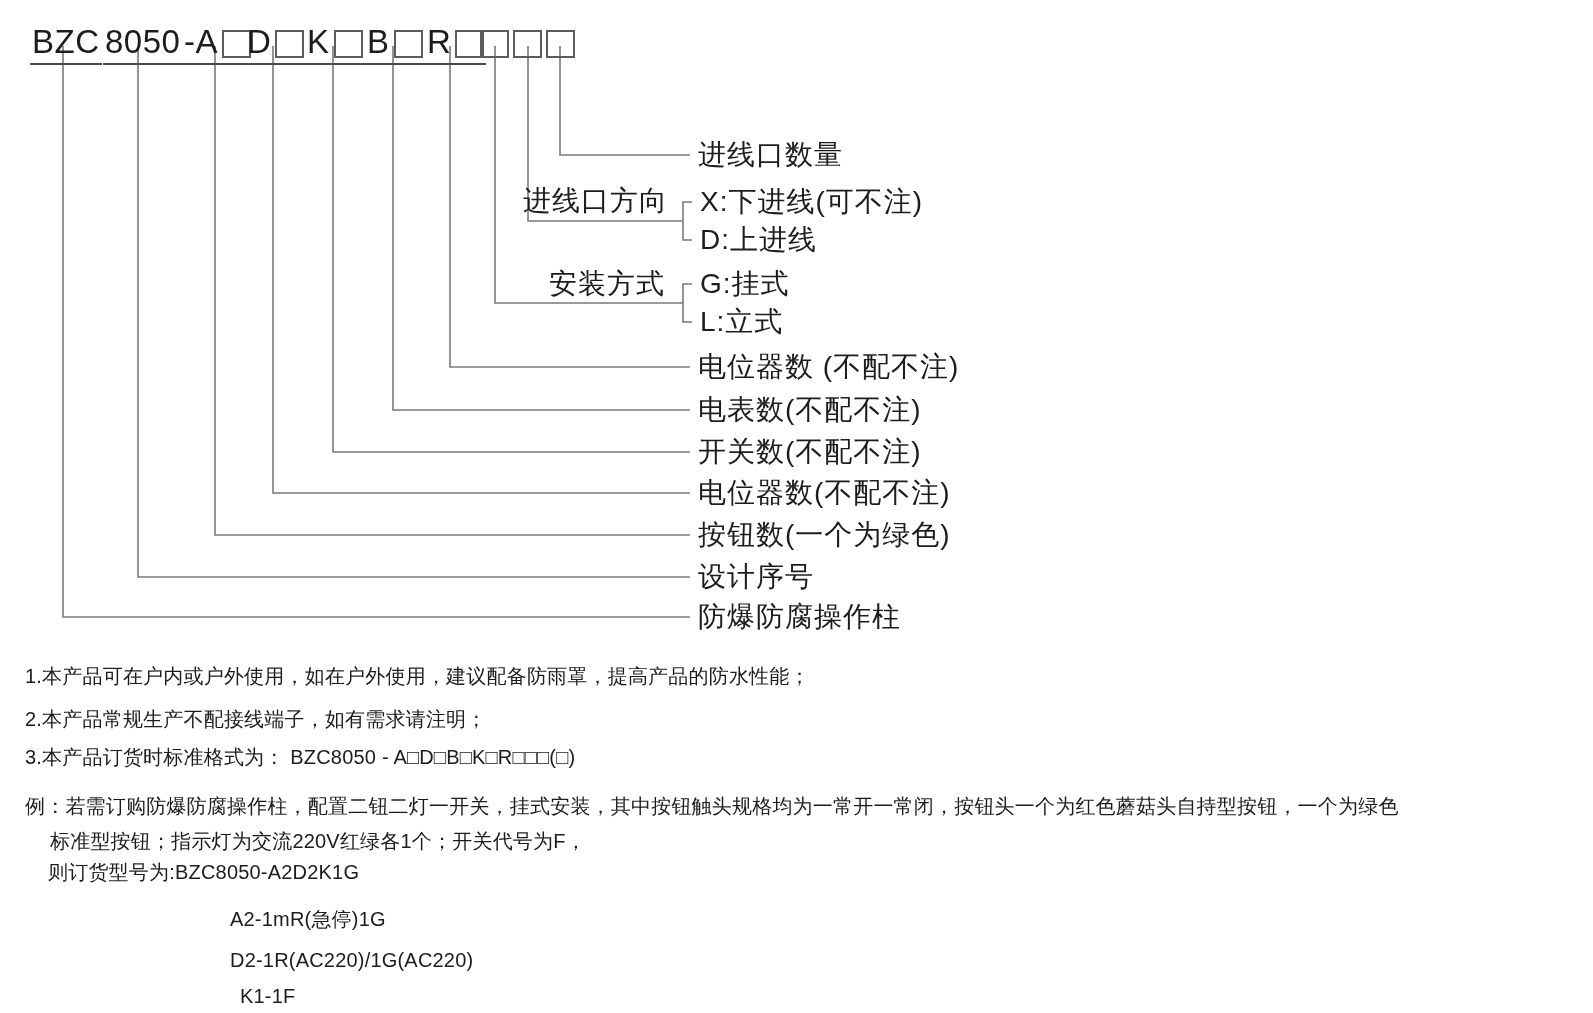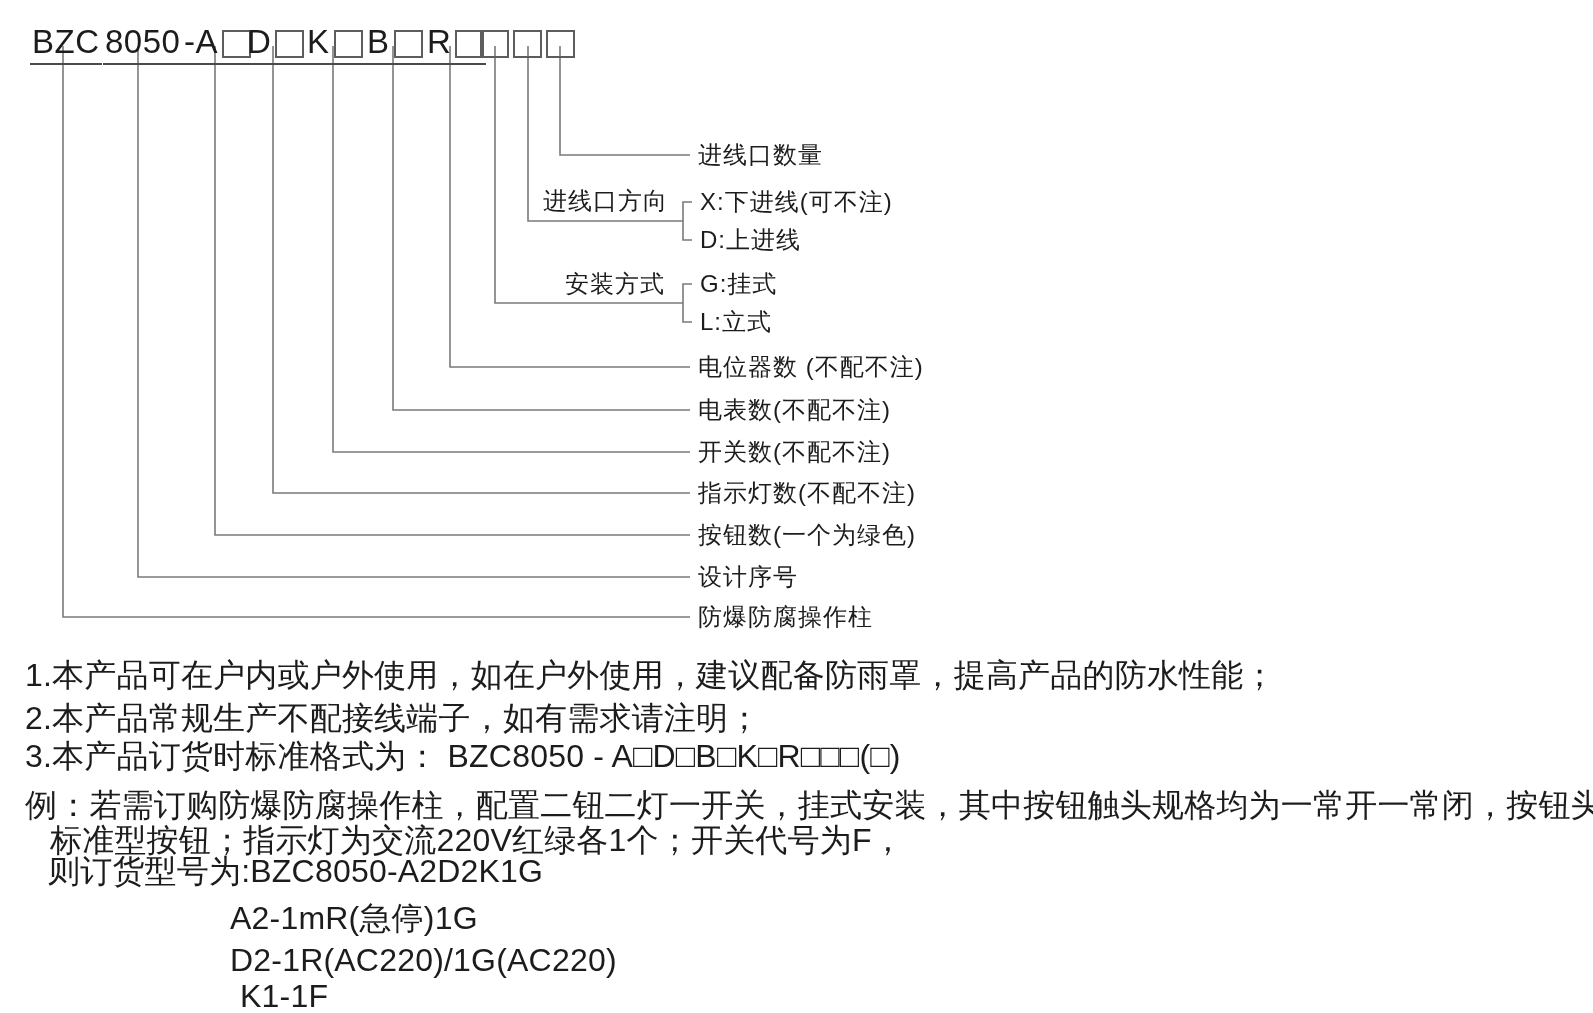--- a/index.html
+++ b/index.html
@@ -16,25 +16,25 @@
     position:absolute;top:22px;font-size:33px;line-height:40px;letter-spacing:.5px;
     white-space:nowrap;color:var(--text);
   }
   .code-seg.ul{border-bottom:2px solid var(--ul);padding:0 2px 1px 2px;}
   .cbox{
     display:inline-block;width:25px;height:24px;border:2px solid var(--boxb);
     margin-left:4px;vertical-align:-5px;background:transparent;
   }
   .cbox.nb{margin-left:0;}
   .dg-label{
-    position:absolute;font-size:24px;letter-spacing:1px;white-space:nowrap;
+    position:absolute;font-size:28px;letter-spacing:1px;white-space:nowrap;
     transform:translateY(-50%);color:var(--text);
   }
   .body-line{
-    position:absolute;font-size:32px;letter-spacing:.2px;white-space:nowrap;
+    position:absolute;font-size:20px;letter-spacing:.2px;white-space:nowrap;
     transform:translateY(-50%);color:var(--text);
   }
 </style>
 </head>
 <body>
 
 <div id="page">
   <div id="svg-layer"><svg width="1593" height="1013" viewBox="0 0 1593 1013" fill="none" stroke="#7a7a7a" stroke-width="1.6">
         <path d="M560 46 V155 H690"></path>
         <path d="M528 46 V221 H683"></path>
@@ -65,21 +65,21 @@
       <div class="dg-label" style="left: 698px; top: 155px;">进线口数量</div>
       <div class="dg-label" style="right: 925px; top: 201px;">进线口方向</div>
       <div class="dg-label" style="left: 700px; top: 202px;">X:下进线(可不注)</div>
       <div class="dg-label" style="left: 700px; top: 240px;">D:上进线</div>
       <div class="dg-label" style="right: 928px; top: 284px; text-align: right;">安装方式</div>
       <div class="dg-label" style="left: 700px; top: 284px;">G:挂式</div>
       <div class="dg-label" style="left: 700px; top: 322px;">L:立式</div>
       <div class="dg-label" style="left: 698px; top: 367px;">电位器数 (不配不注)</div>
       <div class="dg-label" style="left: 698px; top: 410px;">电表数(不配不注)</div>
       <div class="dg-label" style="left: 698px; top: 452px;">开关数(不配不注)</div>
-      <div class="dg-label" style="left: 698px; top: 493px;">指示灯数(不配不注)</div>
+      <div class="dg-label" style="left: 698px; top: 493px;">电位器数(不配不注)</div>
       <div class="dg-label" style="left: 698px; top: 535px;">按钮数(一个为绿色)</div>
       <div class="dg-label" style="left: 698px; top: 577px; text-align: center;">设计序号</div>
       <div class="dg-label" style="left: 698px; top: 617px;">防爆防腐操作柱</div>
     </div>
   <div id="text-block">
       <div class="body-line" style="left: 25px; top: 676px;">1.本产品可在户内或户外使用，如在户外使用，建议配备防雨罩，提高产品的防水性能；</div>
       <div class="body-line" style="left: 25px; top: 719px;">2.本产品常规生产不配接线端子，如有需求请注明；</div>
       <div class="body-line" style="left: 25px; top: 757px;">3.本产品订货时标准格式为： BZC8050 - A□D□B□K□R□□□(□)</div>
       <div class="body-line" style="left: 25px; top: 806px;">例：若需订购防爆防腐操作柱，配置二钮二灯一开关，挂式安装，其中按钮触头规格均为一常开一常闭，按钮头一个为红色蘑菇头自持型按钮，一个为绿色</div>
       <div class="body-line" style="left: 50px; top: 841px;">标准型按钮；指示灯为交流220V红绿各1个；开关代号为F，</div>

